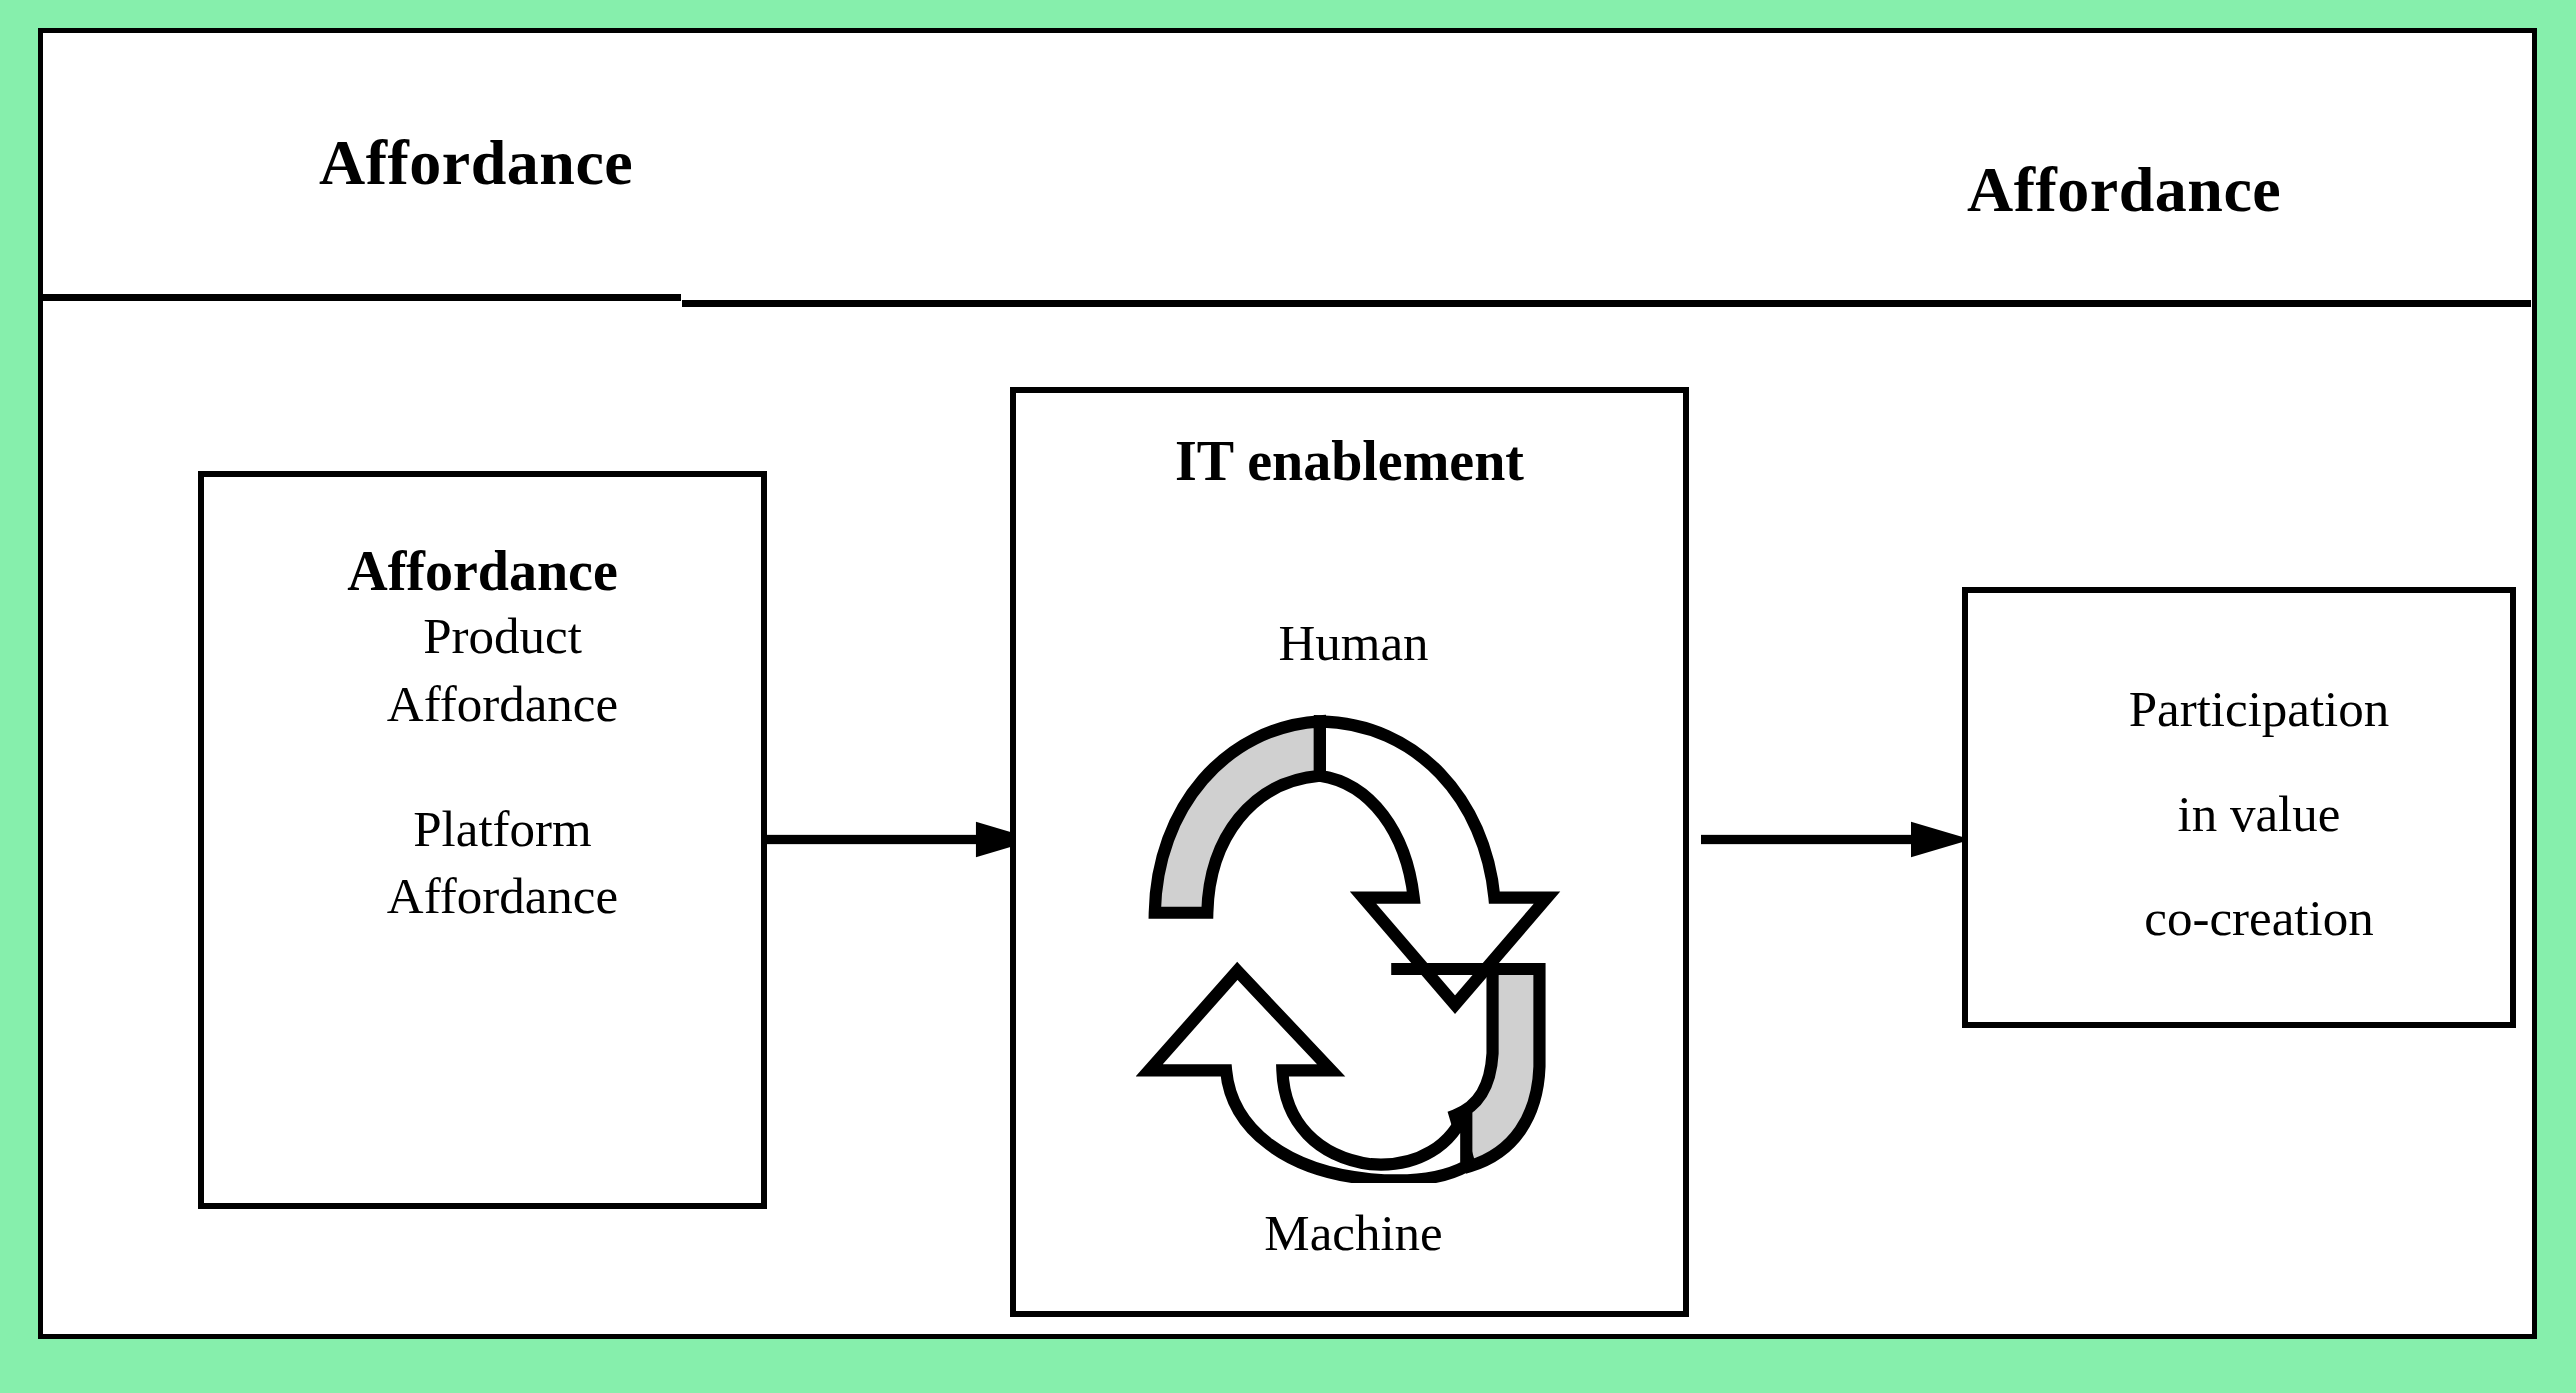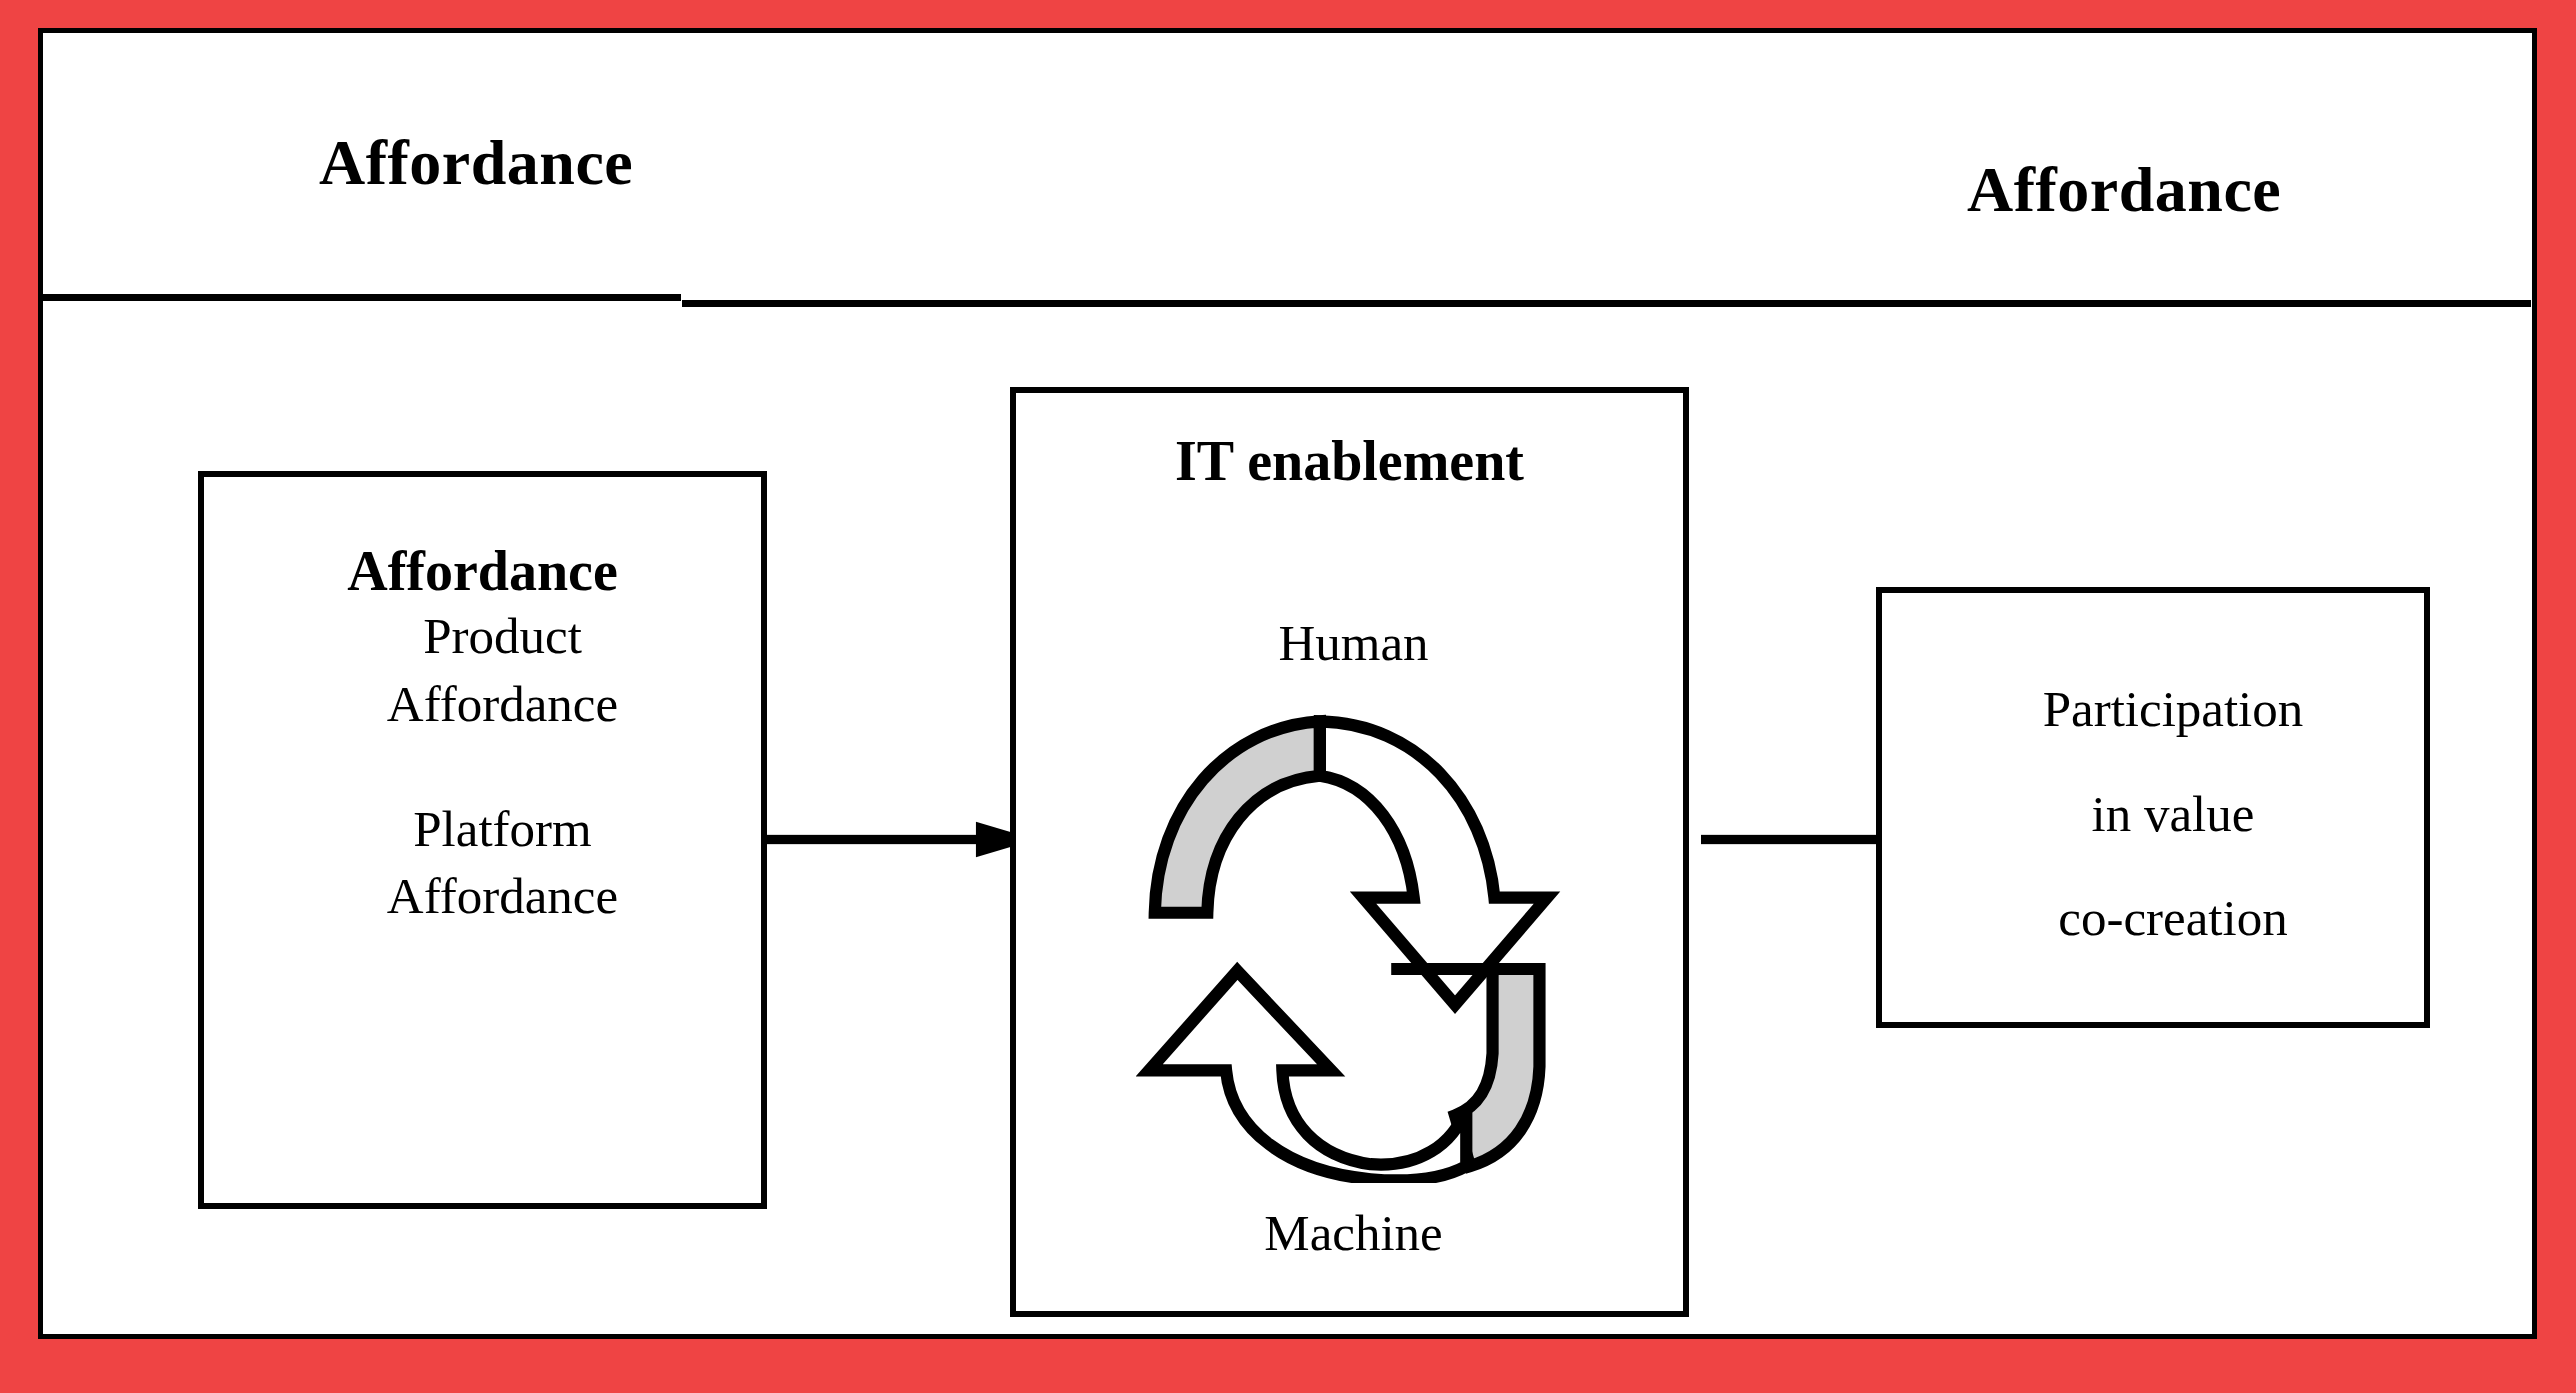--- a/index.html
+++ b/index.html
@@ -12,21 +12,21 @@
     height: 1393px;
     font-family: "Liberation Serif", "DejaVu Serif", serif;
     color: #000000;
     overflow: hidden;
   }
 
   #canvas {
     position: relative;
     width: 2576px;
     height: 1393px;
-    background: #ef4444;
+    background: #86efac;
   }
 
   
   .outer-frame {
     position: absolute;
     left: 38px;
     top: 28px;
     width: 2499px;
     height: 1311px;
     border: 5.6px solid #000000;
@@ -77,21 +77,21 @@
     width: 569px;
     height: 738px;
   }
   .box-it {
     left: 1010px;
     top: 387px;
     width: 679px;
     height: 930px;
   }
   .box-realization {
-    left: 1876px;
+    left: 1962px;
     top: 587px;
     width: 554px;
     height: 441px;
     padding-left: 41px;
   }
 
   
   .box-inner {
     position: absolute;
     left: 0;

